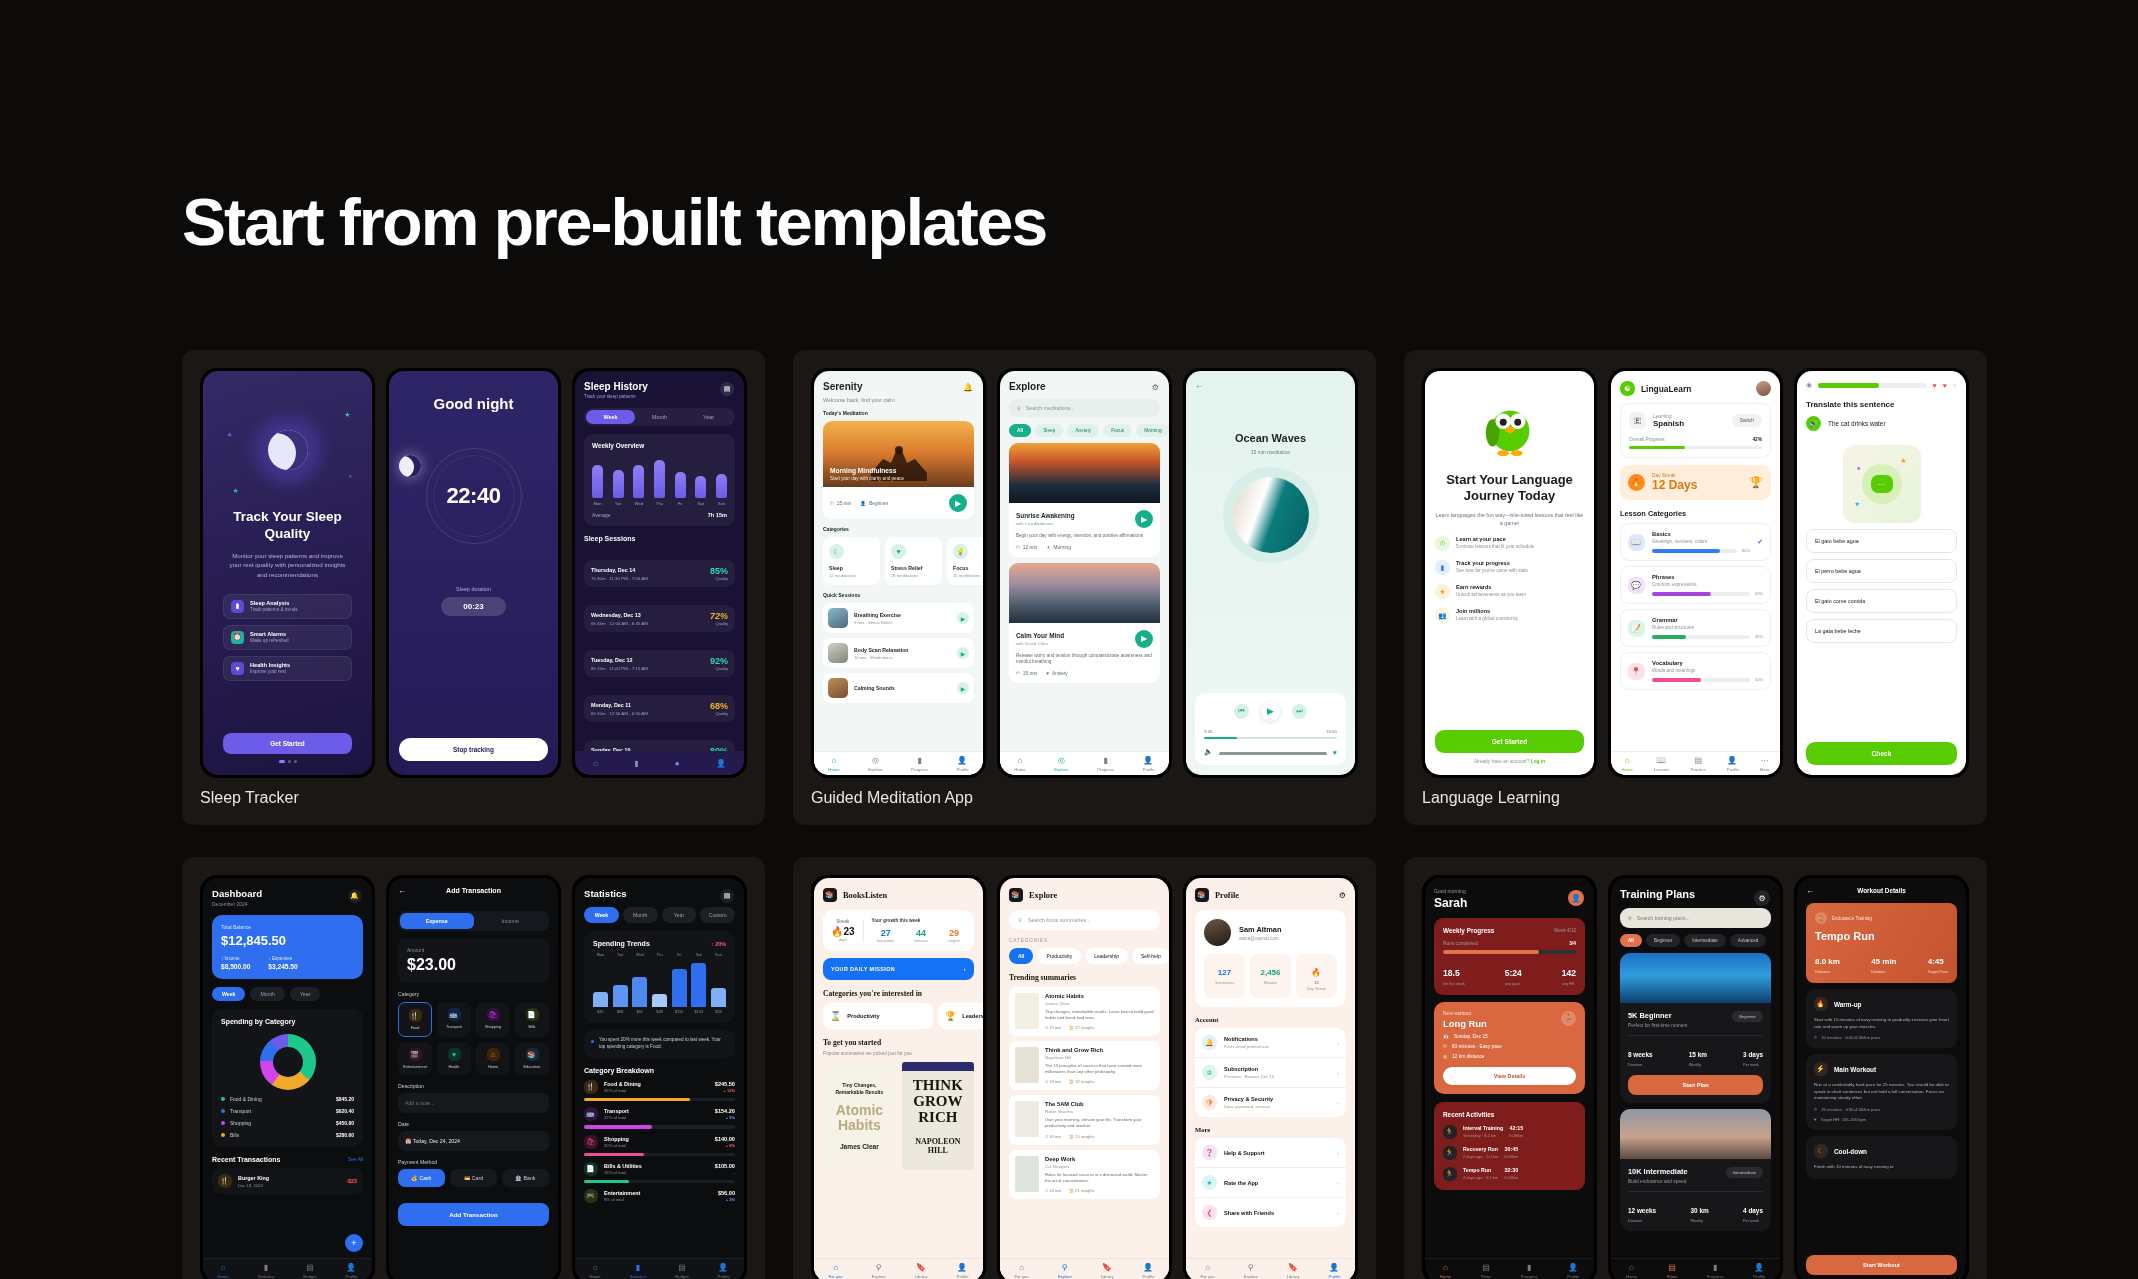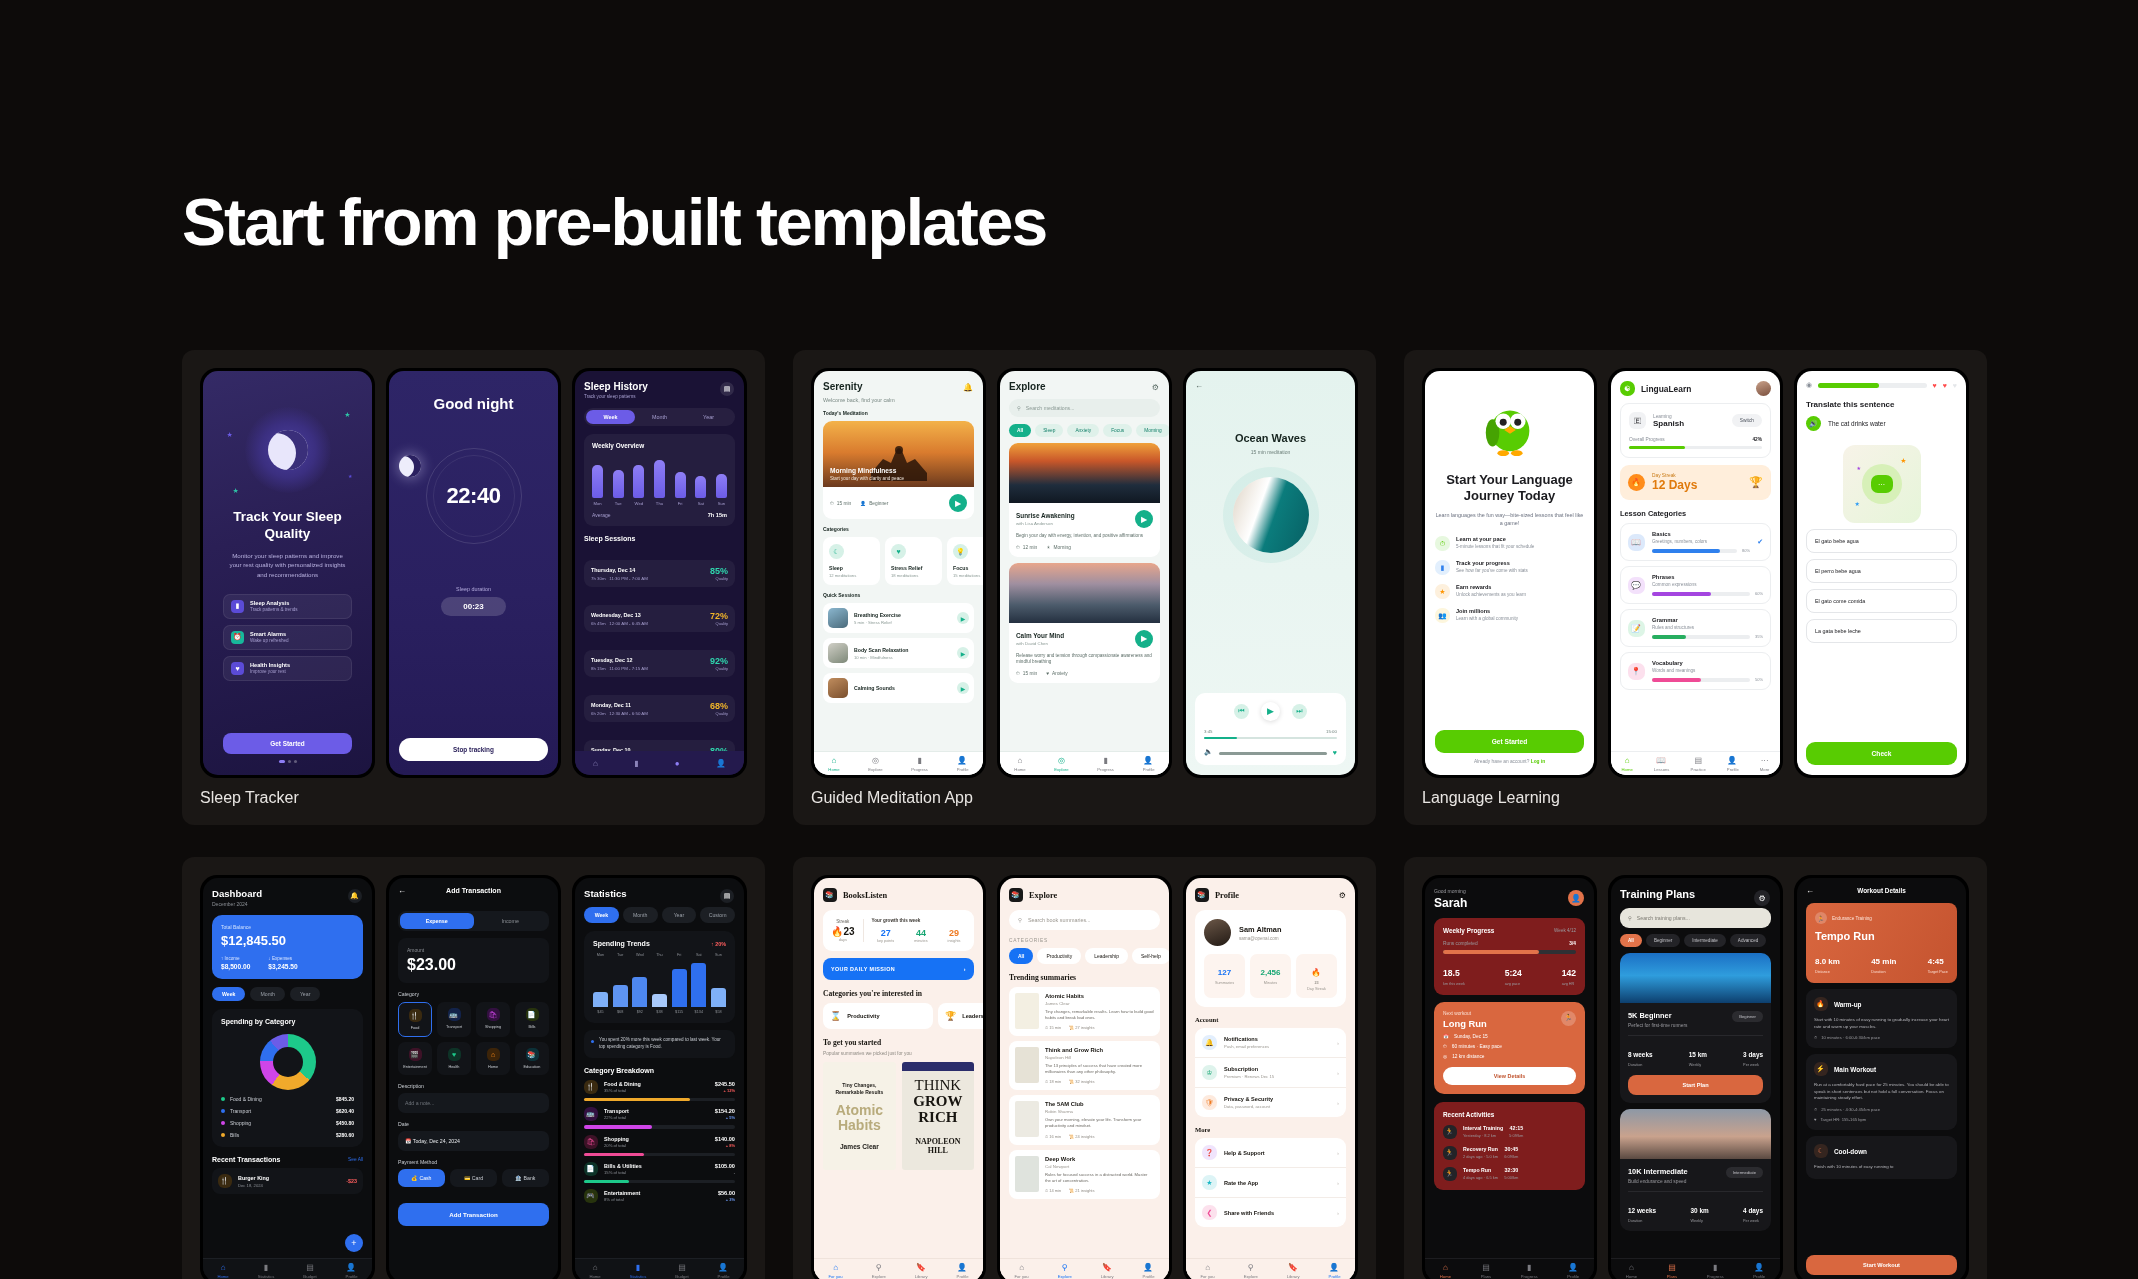--- a/index.html
+++ b/index.html
@@ -503,21 +503,21 @@
                   <div class="qv" style="color:#2fd6ae;">85%</div>
               <div class="ql">Quality</div>
                 </div>
             </div>
             <div class="sess">
               <div>
                   <div class="sess-day">Wednesday, Dec 13</div>
               <div class="sess-meta"><span>6h 45m</span> &nbsp; <span>12:00 AM - 6:45 AM</span></div>
                 </div>
               <div>
-                  <div class="qv" style="color:#f0b429;">72%</div>
+                  <div class="qv" style="color:#f0b429;font-style:italic;">72%</div>
               <div class="ql">Quality</div>
                 </div>
             </div>
             <div class="sess">
               <div>
                   <div class="sess-day">Tuesday, Dec 12</div>
               <div class="sess-meta"><span>8h 15m</span> &nbsp; <span>11:00 PM - 7:15 AM</span></div>
                 </div>
               <div>
                   <div class="qv" style="color:#2fd6ae;">92%</div>
@@ -1220,21 +1220,21 @@
             <div class="bk-h2">To get you started</div>
             <div class="bk-sub">Popular summaries we picked just for you</div>
             <div class="covers">
               <div class="cov cov-ah">
                 <div style="font-size:5px;font-weight:bold;color:#1c1a16;text-align:center;line-height:1.3;">Tiny Changes, Remarkable Results</div>
                 <div style="font-size:14px;font-weight:bold;color:#b8ab7c;text-align:center;line-height:1.05;margin-top:8px;">Atomic Habits</div>
                 <div style="font-size:6.6px;font-weight:bold;color:#1c1a16;margin-top:10px;">James Clear</div>
               </div>
               <div class="cov cov-tg">
                 <div style="background:#2b2d6b;height:9px;"></div>
-                <div style="font-family:'Liberation Serif',serif;font-size:15px;font-weight:normal;color:#17140f;text-align:center;line-height:1.05;margin-top:7px;">THINK</div>
+                <div style="font-family:'Liberation Serif',serif;font-size:15px;font-weight:bold;color:#17140f;text-align:center;line-height:1.05;margin-top:7px;">THINK</div>
                 <div style="font-family:'Liberation Serif',serif;font-size:15px;font-weight:bold;color:#17140f;text-align:center;line-height:1.05;">GROW</div>
                 <div style="font-family:'Liberation Serif',serif;font-size:15px;font-weight:bold;color:#17140f;text-align:center;line-height:1.05;">RICH</div>
                 <div style="font-family:'Liberation Serif',serif;font-size:8px;font-weight:bold;color:#17140f;text-align:center;margin-top:13px;line-height:1.1;">NAPOLEON<br>HILL</div>
               </div>
             </div>
             <div class="tabbar" style="background:#fbf0ea;border-top:1px solid #efe3db;">
               <div class="tb on" style="color:#1672f5;"><i>⌂</i><span>For you</span></div>
               <div class="tb"><i>⚲</i><span>Explore</span></div>
               <div class="tb"><i>🔖</i><span>Library</span></div>
               <div class="tb"><i>👤</i><span>Profile</span></div>

